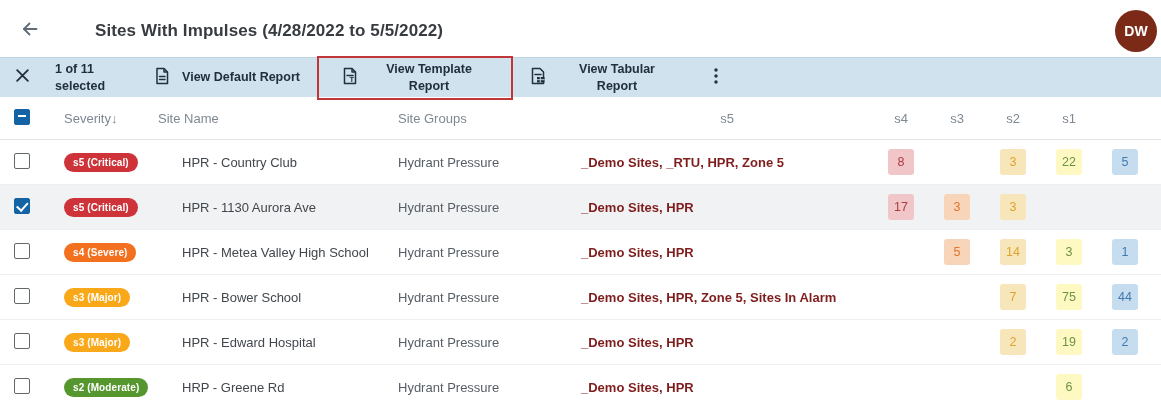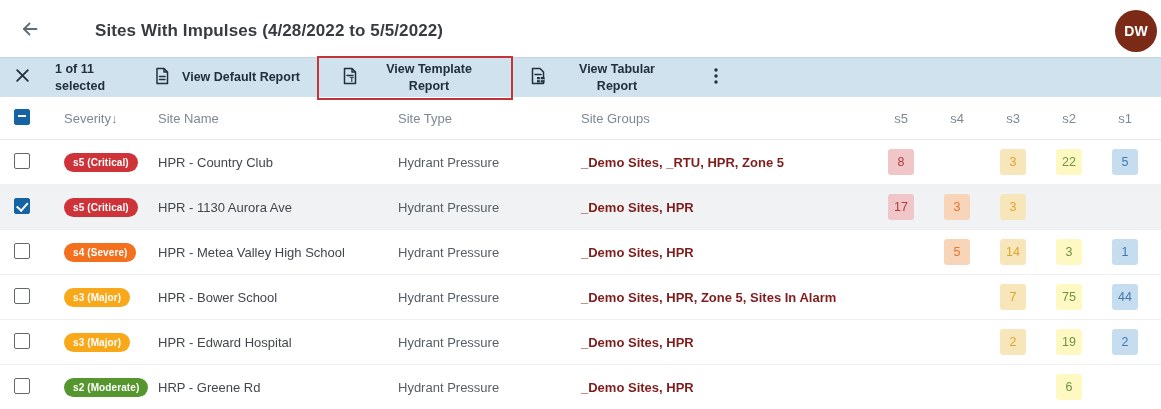--- a/index.html
+++ b/index.html
@@ -121,21 +121,21 @@
 
   .trow {
     height: 45px;
     border-bottom: 1px solid #edeff1;
     font-size: 13px;
     cursor: pointer;
   }
   .trow.selected { background: #f1f2f3; }
   .cell-check { padding-left: 14px; }
   .cell-sev { padding-left: 16px; }
-  .cell-name { color: #42474d; }
+  .cell-name { color: #42474d; margin-left: 24px; }
   .cell-type { color: #575e66; }
   .cell-groups { color: #7f1d1d; font-weight: bold; }
   .cell-count { text-align: center; }
 
   
   .cb {
     width: 16px; height: 16px;
     border: 1.6px solid #63686d;
     border-radius: 2px;
     background: #fff;
@@ -281,21 +281,20 @@
 
 <div class="grid-row thead">
   <div class="cell-check">
     <span class="cb indeterminate"></span>
   </div>
   <div class="cell-sev">
     <span>Severity</span>
     <span>↓</span>
   </div>
   <div class="th-txt">Site Name</div>
-  <div class="th-txt">Site Type</div>
   <div class="th-txt">Site Groups</div>
   <div class="th-scol">s5</div>
   <div class="th-scol">s4</div>
   <div class="th-scol">s3</div>
   <div class="th-scol">s2</div>
   <div class="th-scol">s1</div>
 </div>
 
 <div class="grid-row trow">
   <div class="cell-check"><span class="cb"></span></div>

